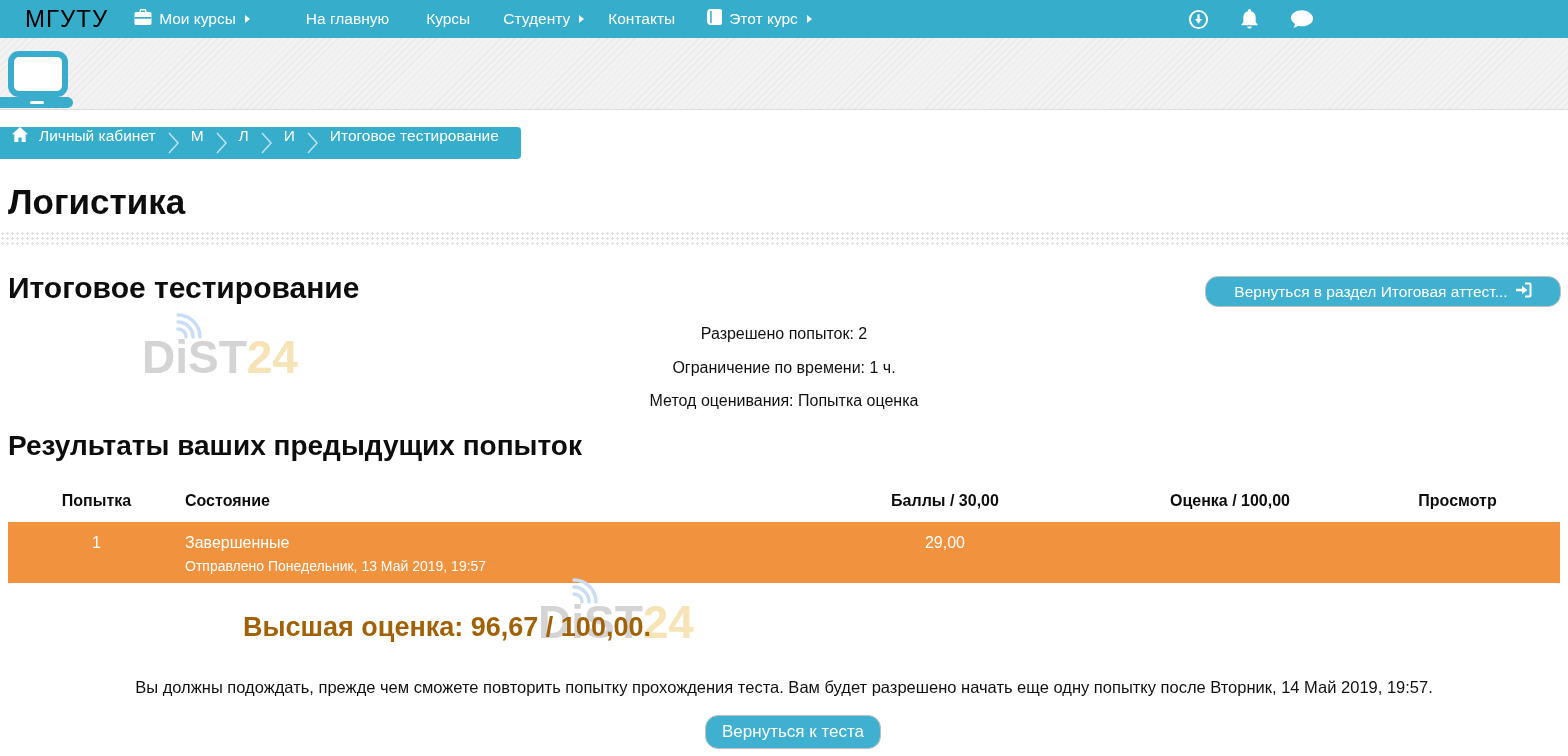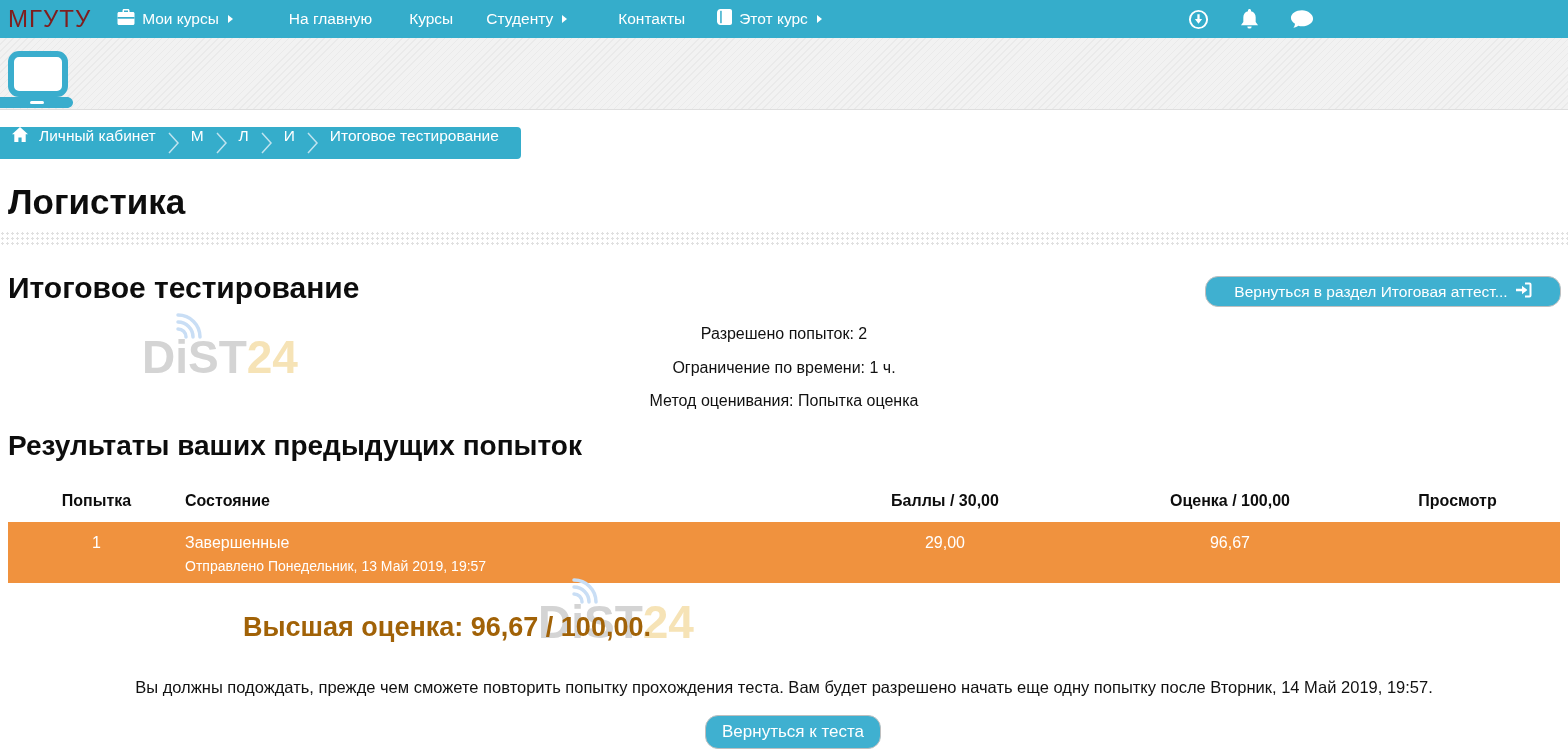--- a/index.html
+++ b/index.html
@@ -10,21 +10,21 @@
     position: relative;
     overflow: hidden;
     color: #1a1a1a;
   }
 
   
   .navbar {
     position: absolute; top:0; left:0; width:1568px; height:38px;
     background:#35adcb; display:flex; align-items:center;
   }
-  .brand { color:#7f1d1d; font-size:24px; font-weight:400; margin-left:8px; letter-spacing:1px; }
+  .brand { color:#000000; font-size:24px; font-weight:400; margin-left:25px; letter-spacing:1px; }
   .nav-item {
     color:#fff; font-size:15.5px; display:flex; align-items:center; gap:7px;
     cursor:pointer; white-space:nowrap;
   }
   .caret {
     width:0; height:0; border-left:5px solid #fff;
     border-top:4px solid transparent; border-bottom:4px solid transparent;
     margin-left:2px;
   }
   .nav-right { position:absolute; left:1188px; top:0; height:38px; display:flex; align-items:center; gap:31px; }
@@ -122,21 +122,21 @@
 
   <div class="nav-item" style="margin-left:37px">
     <span>Курсы</span>
   </div>
 
   <div class="nav-item" style="margin-left:33px">
     <span>Студенту</span>
     <span class="caret"></span>
   </div>
 
-  <div class="nav-item" style="margin-left:51px">
+  <div class="nav-item" style="margin-left:24px">
     <span>Контакты</span>
   </div>
 
   <div class="nav-item" style="margin-left:32px">
     <span>
       <svg width="15" height="16" viewBox="0 0 15 16">
           <path fill="#fff" d="M3.5 0H13c1.1 0 2 .9 2 2v12c0 1.1-.9 2-2 2H3.5C1.6 16 0 14.4 0 12.5v-9C0 1.6 1.6 0 3.5 0z"></path>
           <rect x="3.2" y="1.8" width="1.5" height="12.4" fill="#35adcb"></rect>
         </svg>
     </span>
@@ -249,21 +249,20 @@
   <div class="cell c5">Просмотр</div>
 </div>
 
 <div class="trow">
   <div class="cell c1">1</div>
   <div class="cell c2">
     <div>Завершенные</div>
     <div class="state-detail">Отправлено Понедельник, 13 Май 2019, 19:57</div>
   </div>
   <div class="cell c3">29,00</div>
-  <div class="cell c4">96,67</div>
   <div class="cell c5"></div>
 </div>
 
 <div class="watermark wm-2">
   <svg class="wifi" width="44" height="36" viewBox="0 0 44 36">
     <g fill="none" stroke="#c9def5" stroke-width="3.5" stroke-linecap="round">
       <path d="M6 24a8 8 0 0 1 8 8"></path>
       <path d="M6 17a15 15 0 0 1 15 15"></path>
       <path d="M6 10a22 22 0 0 1 22 22"></path>
     </g>

